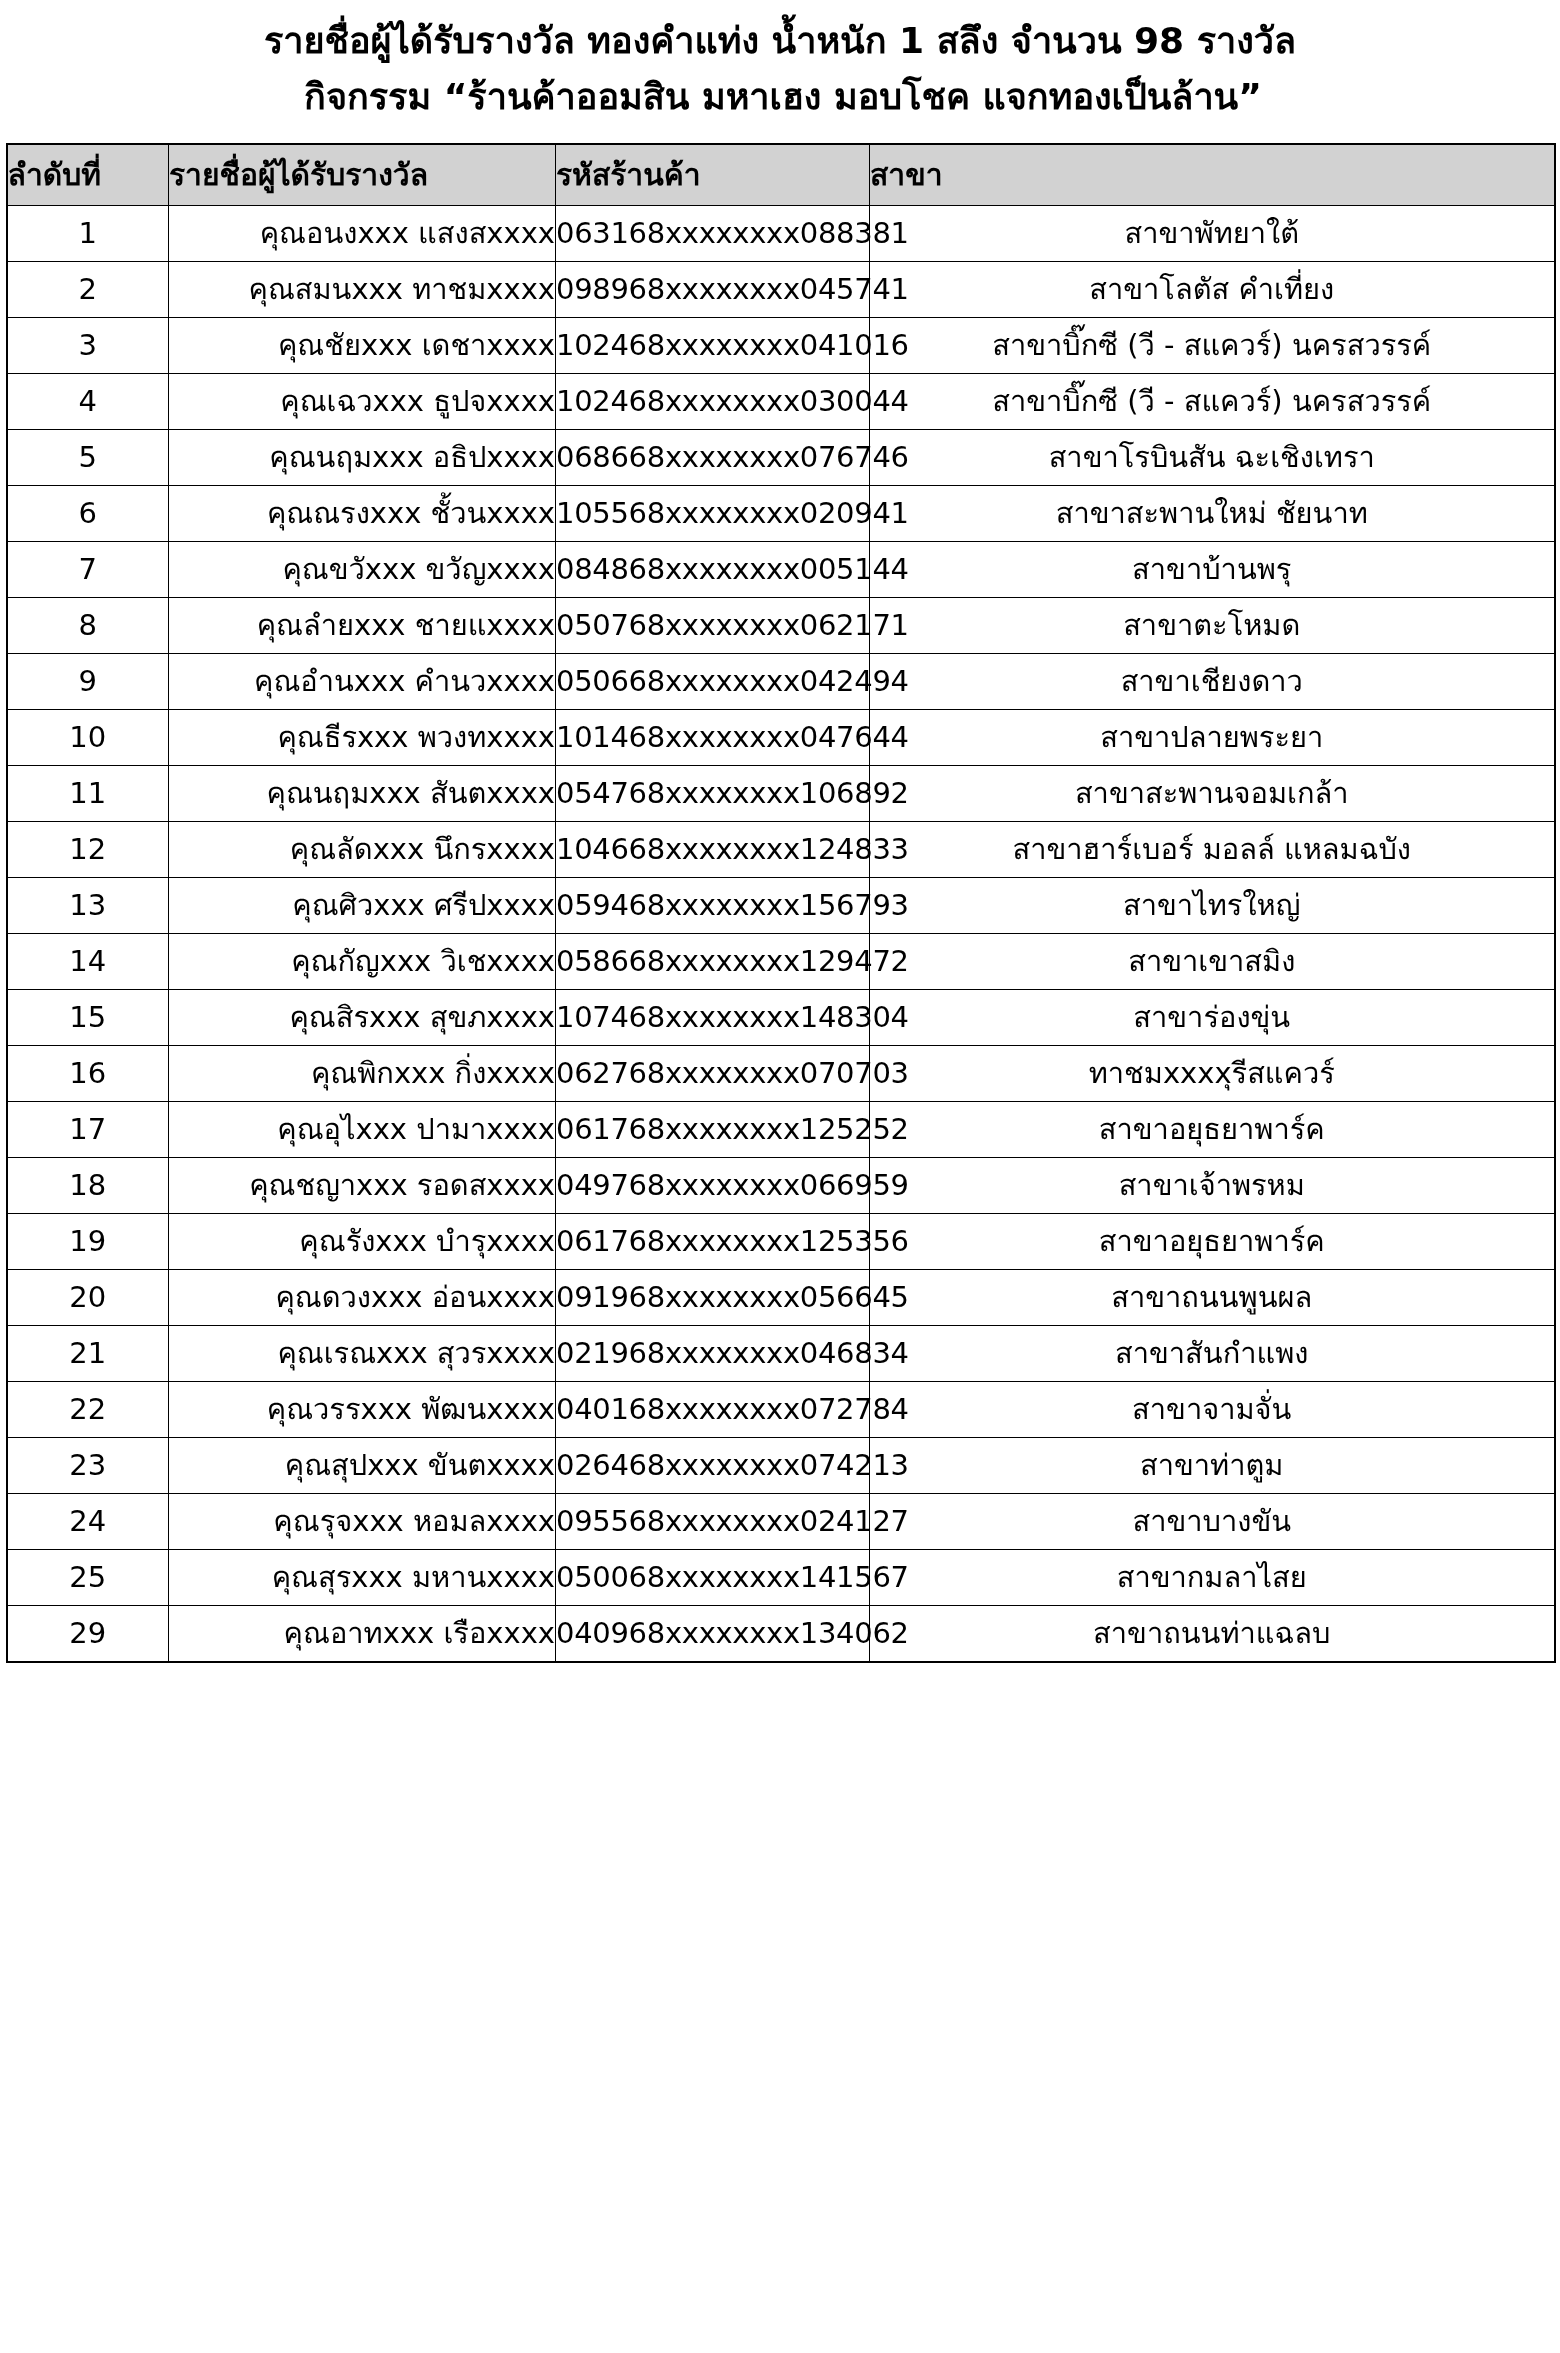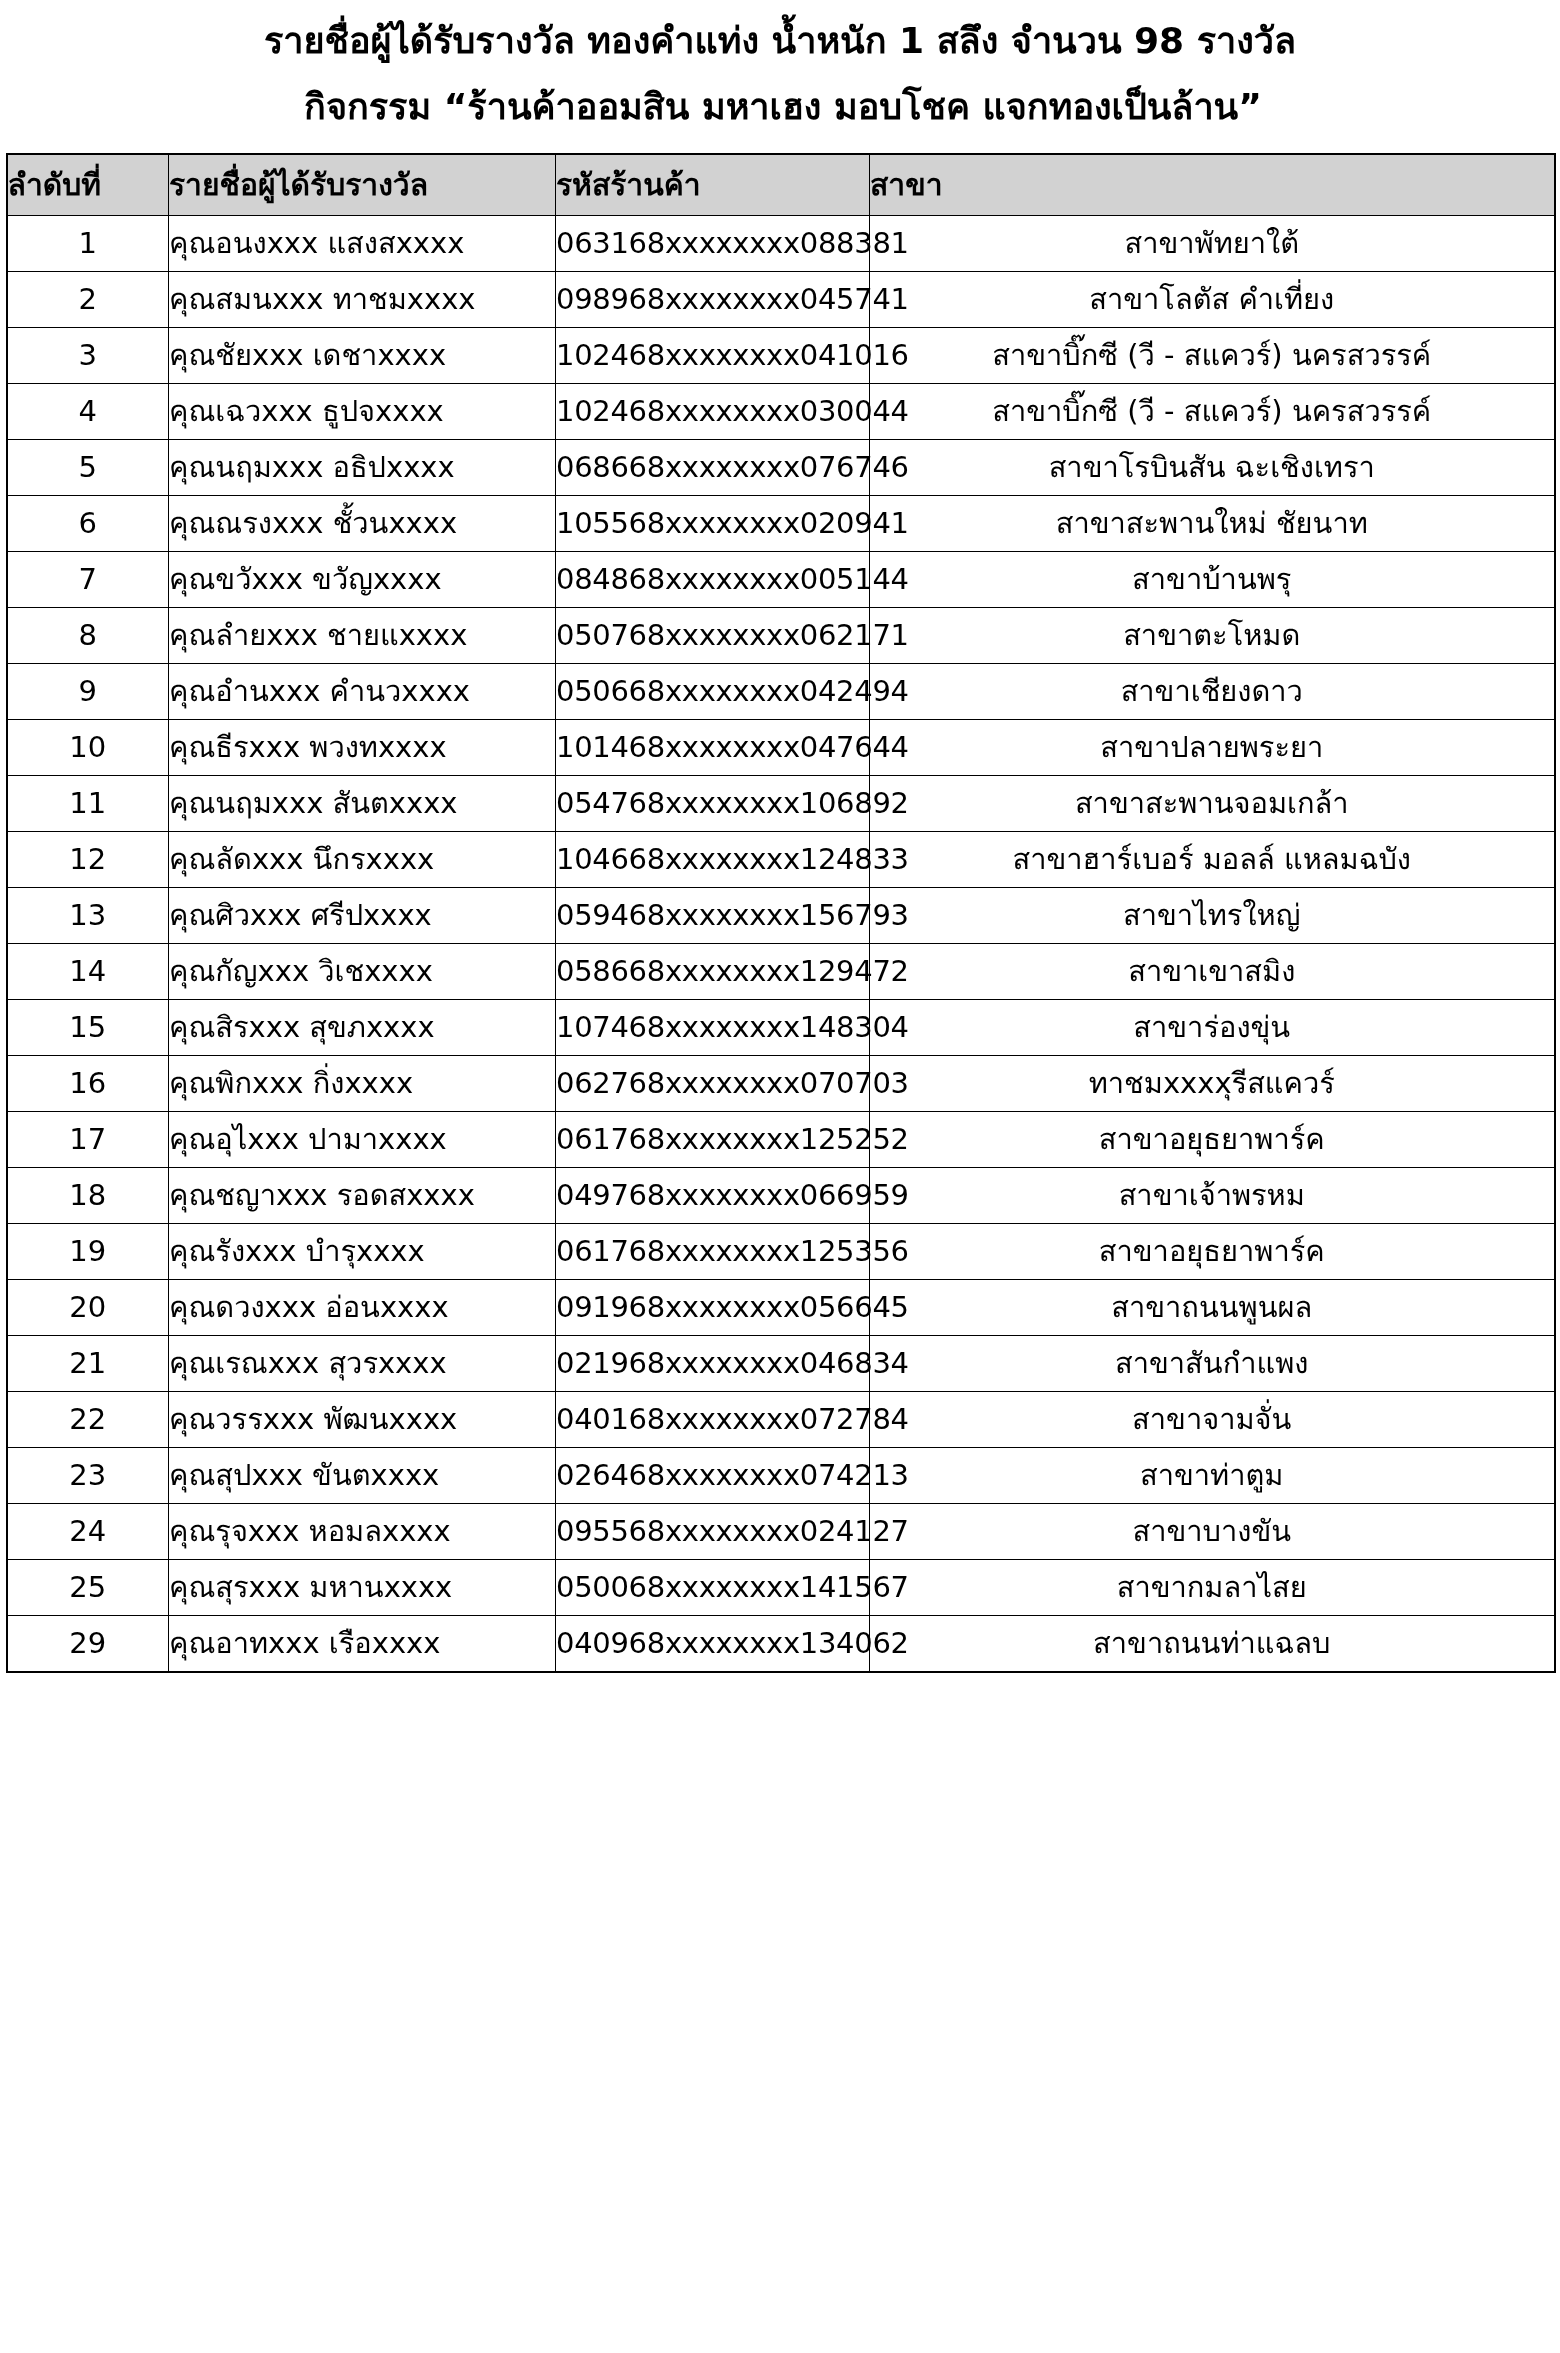--- a/index.html
+++ b/index.html
@@ -26,21 +26,21 @@
     padding-top: 18.4px;
   }
   .doc-title .line {
     font-size: 36px;
     font-weight: bold;
     line-height: 1.30;
     letter-spacing: 0px;
     white-space: nowrap;
   }
   .doc-title .line-2 {
-    margin-top: 19px;
+    margin-top: 9px;
     padding-left: 6px;
   }
   
   .table-wrap {
     margin: 0 auto;
     padding-top: 22px;
     width: 1549px;
   }
   table.award-table {
     border-collapse: collapse;
@@ -71,21 +71,21 @@
     height: 55px;
     font-size: 29px;
     font-weight: normal;
     line-height: 1.15;
     background: #ffffff;
   }
   td.cell-rank {
     text-align: center;
   }
   td.cell-name {
-    text-align: left;
+    text-align: right;
     padding-left: 15px;
   }
   td.cell-code {
     text-align: center;
     font-family: "DejaVu Sans", "Liberation Sans", sans-serif;
     letter-spacing: -0.3px;
   }
   td.cell-branch {
     text-align: center;
     padding-left: 10px;

